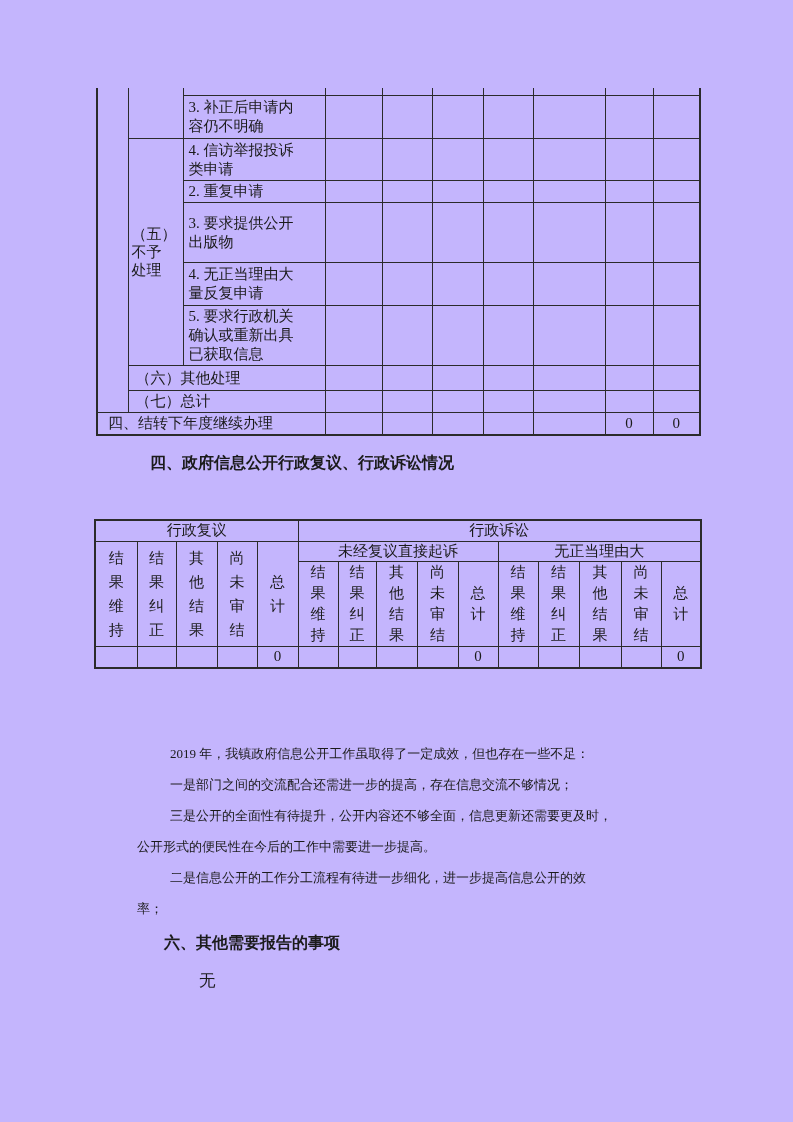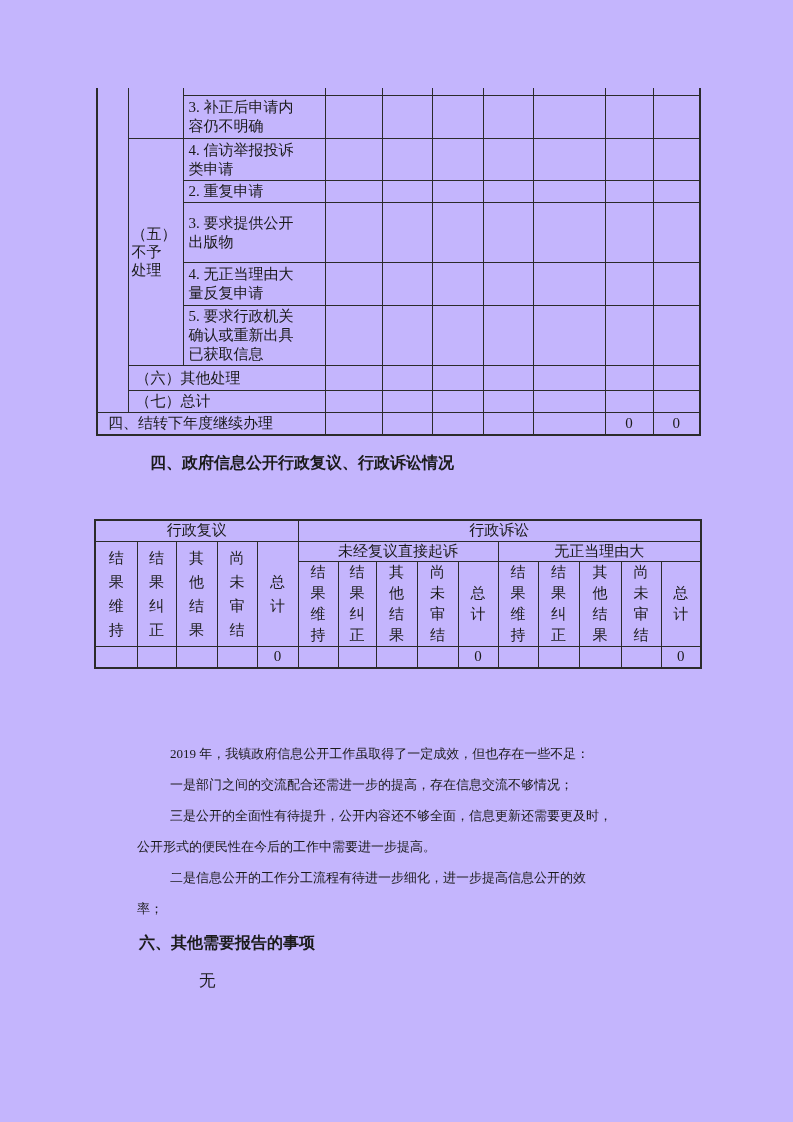--- a/index.html
+++ b/index.html
@@ -31,21 +31,21 @@
            vertical-align:middle; padding:0; overflow:hidden;margin-top:44px; }
   .vstack { display:inline-block; width:16px; word-break:break-all;
             text-align:center; line-height:21px; font-size:15px; }
   .vstack.tall { line-height:24px; }
 
   
   .hsec { position:absolute; font-family:"Liberation Sans","DejaVu Sans",sans-serif;
           font-weight:700; font-size:16px; line-height:22px; white-space:nowrap; }
   #heading-4 { left:150px; top:452px; }
   #heading-5 { left:148px; top:710px; }
-  #heading-6 { left:139px; top:932px; }
+  #heading-6 { left:164px; top:932px; }
 
   .bodytext { position:absolute; left:113px; top:738px; width:612px;
               font-size:13px; line-height:31px;margin-left:24px; }
   .bodytext p { margin:0; text-indent:33px; white-space:pre-line; }
 
   #none-note { position:absolute; left:199px; top:970px; font-size:16.5px; }
 </style>
 </head>
 <body>
 

